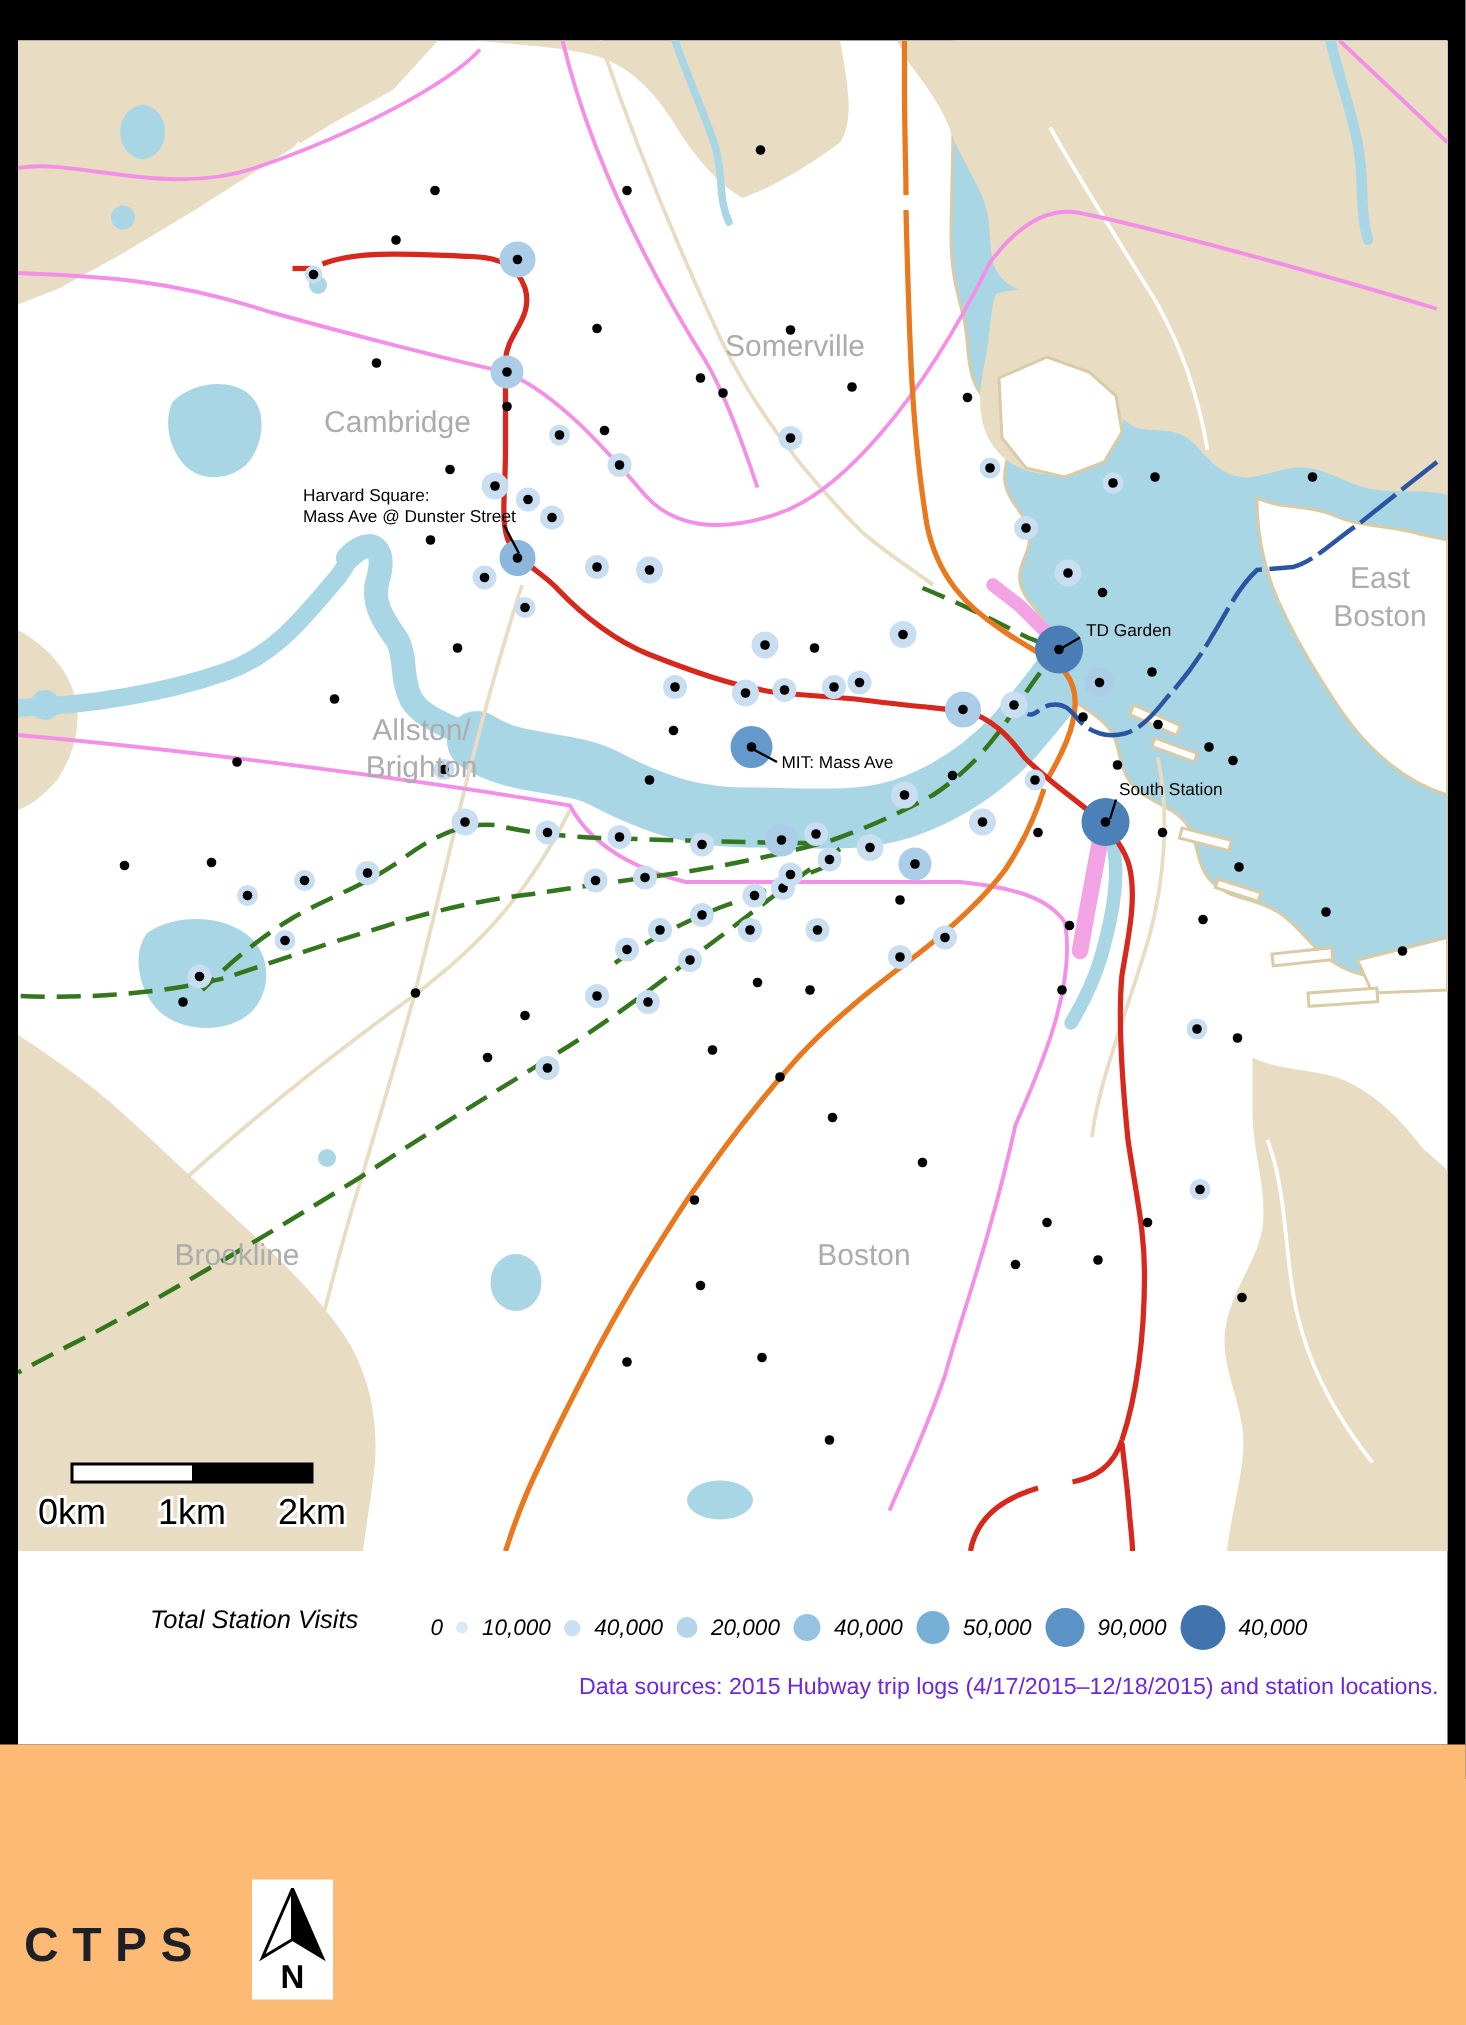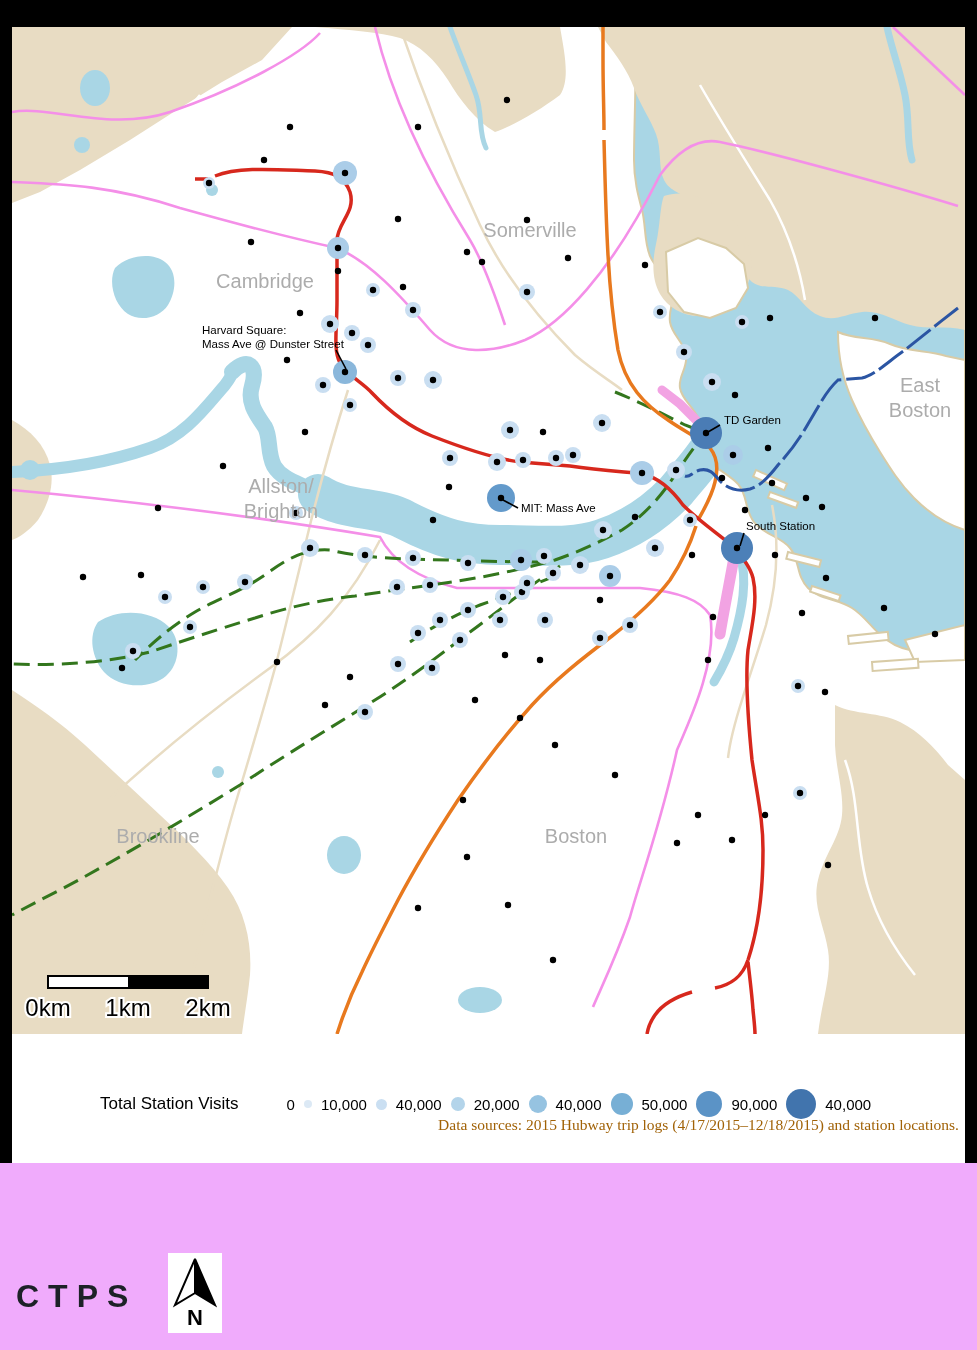--- a/index.html
+++ b/index.html
@@ -1,27 +1,27 @@
 <!DOCTYPE html>
 <html><head>
 <meta charset="utf-8">
 <style>
   html,body{margin:0;padding:0;}
   body{width:977px;height:1350px;background:#000;position:relative;overflow:hidden;
        font-family:"Liberation Sans", sans-serif;}
   #map-frame{position:absolute;left:12px;top:27px;width:953px;height:1007px;background:#fff;}
   #map-svg{display:block;}
   #legend-strip{position:absolute;left:12px;top:1034px;width:953px;height:129px;background:#fff;}
-  #legend-row{position:absolute;left:88px;top:52px;width:860px;height:36px;display:flex;align-items:center;}
+  #legend-row{position:absolute;left:88px;top:36px;width:860px;height:36px;display:flex;align-items:flex-start;font-style:italic;}
   #legend-title{font-size:17px;color:#000;margin-right:48px;white-space:nowrap;}
   #legend-items{display:flex;align-items:center;gap:9px;}
   .lg-label{font-size:15px;color:#000;white-space:nowrap;}
   .lg-circle{border-radius:50%;display:inline-block;}
-  #sources{position:absolute;right:6px;top:80px;text-align:right;font-size:15.5px;color:#a16207;line-height:22px;font-family:Liberation Serif, serif;}
-  #bottom-bar{position:absolute;left:0;top:1163px;width:977px;height:187px;background:#f0abfc;}
+  #sources{position:absolute;right:6px;top:80px;text-align:right;font-size:15.5px;color:#6d28d9;line-height:22px;}
+  #bottom-bar{position:absolute;left:0;top:1163px;width:977px;height:187px;background:#fdba74;}
   #ctps-logo{position:absolute;left:16px;top:115px;font-size:32px;font-weight:bold;
              letter-spacing:9px;color:#1d2127;font-family:"Liberation Sans",sans-serif;}
   #north-box{position:absolute;left:168px;top:90px;width:54px;height:80px;background:#fff;}
   .region-label{fill:#acacac;font-size:20px;}
   .anno{fill:#000;font-size:11.5px;}
   .scale-label{fill:#000;font-size:24px;paint-order:stroke;stroke:#fff;stroke-width:4px;}
   text{font-family:"Liberation Sans",sans-serif;}
 </style>
 </head>
 <body>

